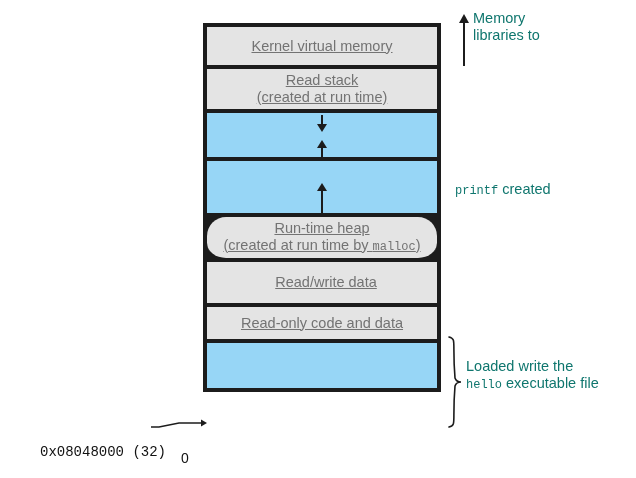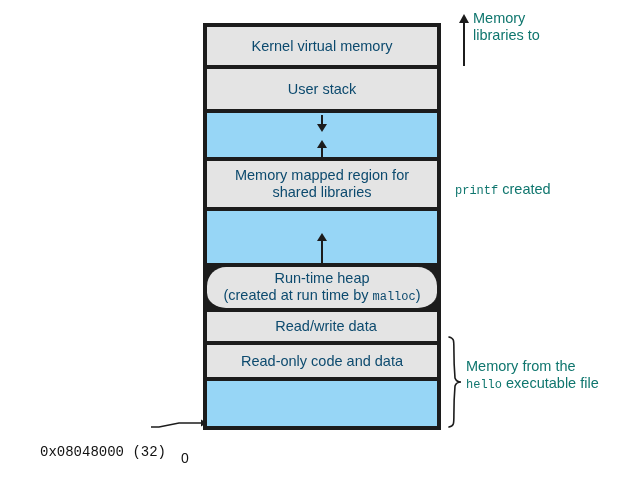--- a/index.html
+++ b/index.html
@@ -32,34 +32,35 @@
     box-sizing: border-box;
     border-bottom: 4px solid #1c1c1c;
     background: #e4e4e4;
     display: flex;
     flex-direction: column;
     align-items: center;
     justify-content: center;
     text-align: right;
     font-size: 14.5px;
     line-height: 17px;
-    color: #0c4a6e;
+    color: #737373;
+    text-decoration: underline;
   }
   .seg:last-child { border-bottom: none; }
   .seg.blue { background: #97d6f6; }
   .seg .line2 { display: block; }
 
   
   .h-kernel   { height: 42px; }
   .h-stack    { height: 44px; }
   .h-gap1     { height: 48px; }
   .h-mmap     { height: 50px; }
   .h-gap2     { height: 56px; }
   .h-heap     { height: 45px; border-radius: 19px; }
-  .h-rw       { height: 33px; padding-left: 8px; }
+  .h-rw       { height: 45px; padding-left: 8px; }
   .h-ro       { height: 36px; }
   .h-bottom   { height: 45px; }
 
   
   .arrow-shaft {
     position: absolute;
     left: 50%;
     width: 2px;
     background: #1c1c1c;
     transform: translateX(-50%);
@@ -160,34 +161,31 @@
 </head>
 <body>
 
 <div id="memory-column">
 
   <div class="seg h-kernel">
     <span>Kernel virtual memory</span>
   </div>
 
   <div class="seg h-stack">
-    <span>User stack</span>
+    <span>Read stack</span>
+    <span class="line2">(created at run time)</span>
   </div>
 
   <div class="seg blue h-gap1">
     <span class="arrow-shaft g1-down-shaft"></span>
     <span class="arrow-head down g1-down-head"></span>
     <span class="arrow-head up g1-up-head"></span>
     <span class="arrow-shaft g1-up-shaft"></span>
   </div>
 
-  <div class="seg h-mmap">
-    <span>Memory mapped region for</span>
-    <span class="line2">shared libraries</span>
-  </div>
 
   <div class="seg blue h-gap2">
     <span class="arrow-head up g2-up-head"></span>
     <span class="arrow-shaft g2-up-shaft"></span>
   </div>
 
   <div class="seg h-heap">
     <span>Run-time heap</span>
     <span class="line2"><span>(created at run time by </span><span class="mono">malloc</span><span>)</span></span>
   </div>
@@ -216,21 +214,21 @@
 
 <div class="annot" id="annot-printf">
   <span class="mono">printf</span><span> created</span>
 </div>
 
 <svg id="loaded-brace" viewBox="0 0 18 92">
   <path d="M3 1 C 11 3, 6 6, 9 42 C 10 45, 12 46, 15 46 C 12 46, 10 47, 9 50 C 6 86, 11 89, 3 91" fill="none" stroke="#1c1c1c" stroke-width="1.6" stroke-linecap="round"></path>
 </svg>
 
 <div class="annot" id="annot-loaded">
-  <div>Memory from the</div>
+  <div>Loaded write the</div>
   <div><span class="mono">hello</span><span> executable file</span></div>
 </div>
 
 <div id="addr-block">
   <div>0x08048000 (32)</div>
   
 </div>
 
 <svg id="addr-pointer" viewBox="0 0 62 18">
   <path d="M2 13 L 10 13 L 30 9 L 52 9" fill="none" stroke="#1c1c1c" stroke-width="1.4"></path>

